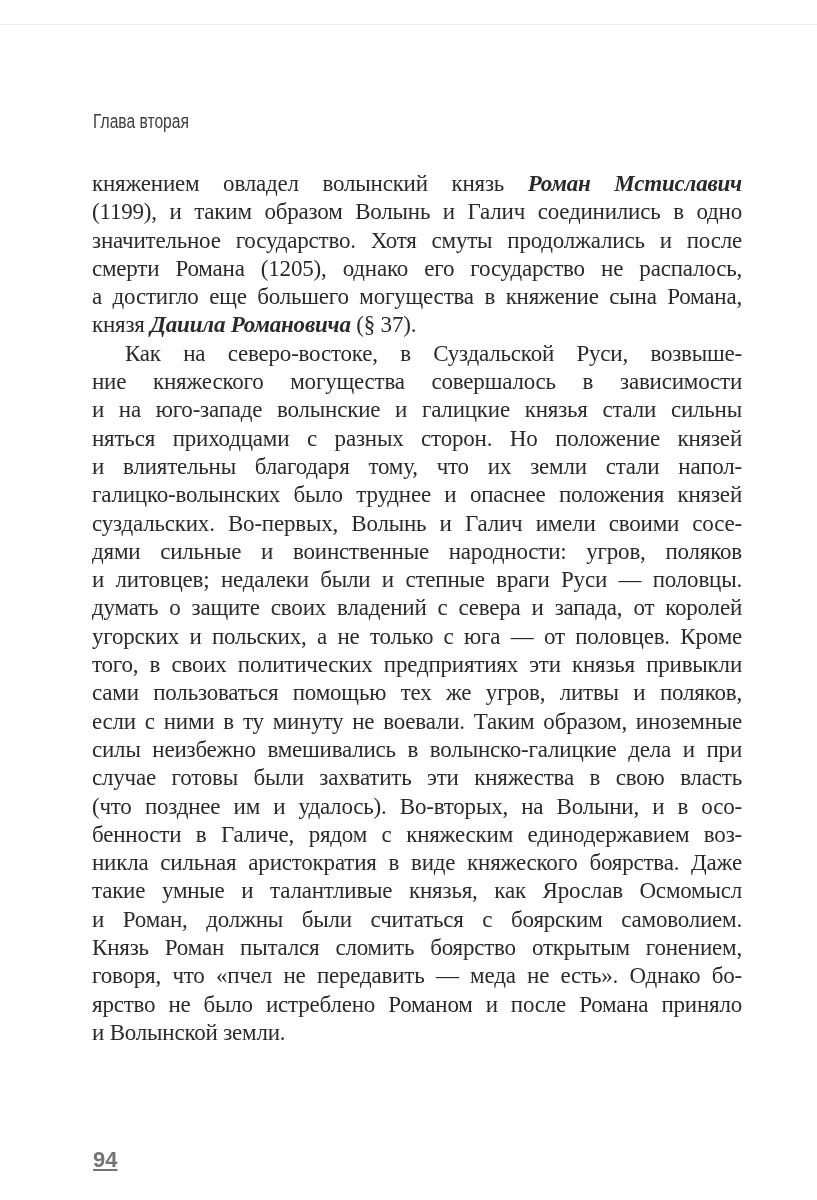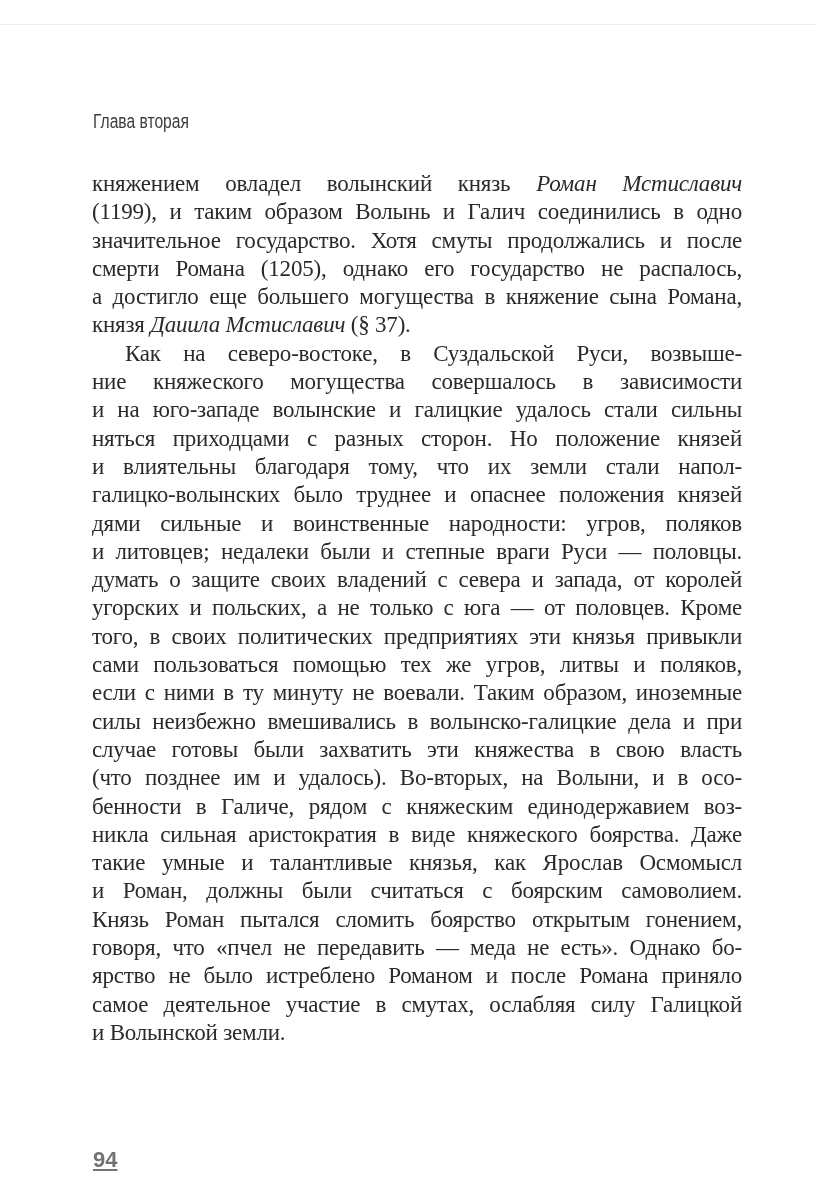--- a/index.html
+++ b/index.html
@@ -46,20 +46,21 @@
     text-align-last: justify;
   }
   .line.last {
     text-align-last: left;
   }
   .line.indent {
     padding-left: 33px;
   }
   .italic {
     font-style: italic;
+    font-weight: bold;
   }
   .page-number {
     position: absolute;
     left: 93px;
     top: 1122px;
     font-family: "Liberation Sans", "DejaVu Sans", sans-serif;
     font-size: 22px;
     font-weight: 700;
     color: #737373;
     text-decoration: underline;
@@ -70,42 +71,42 @@
 
 <div class="page">
   <div class="running-header">Глава вторая</div>
 
   <div class="text-column">
       <div class="line"><span>княжением овладел волынский князь </span><span class="italic">Роман Мстиславич</span></div>
       <div class="line"><span>(1199), и таким образом Волынь и Галич соединились в одно</span></div>
       <div class="line"><span>значительное государство. Хотя смуты продолжались и после</span></div>
       <div class="line"><span>смерти Романа (1205), однако его государство не распалось,</span></div>
       <div class="line"><span>а достигло еще большего могущества в княжение сына Романа,</span></div>
-      <div class="line last"><span>князя </span><span class="italic">Даиила Мстиславич</span><span> (§ 37).</span></div>
+      <div class="line last"><span>князя </span><span class="italic">Даиила Романовича</span><span> (§ 37).</span></div>
       <div class="line indent"><span>Как на северо-востоке, в Суздальской Руси, возвыше-</span></div>
       <div class="line"><span>ние княжеского могущества совершалось в зависимости</span></div>
-      <div class="line"><span>и на юго-западе волынские и галицкие удалось стали сильны</span></div>
+      <div class="line"><span>и на юго-западе волынские и галицкие князья стали сильны</span></div>
       <div class="line"><span>няться приходцами с разных сторон. Но положение князей</span></div>
       <div class="line"><span>и влиятельны благодаря тому, что их земли стали напол-</span></div>
       <div class="line"><span>галицко-волынских было труднее и опаснее положения князей</span></div>
+      <div class="line"><span>суздальских. Во-первых, Волынь и Галич имели своими сосе-</span></div>
       <div class="line"><span>дями сильные и воинственные народности: угров, поляков</span></div>
       <div class="line"><span>и литовцев; недалеки были и степные враги Руси — половцы.</span></div>
       <div class="line"><span>думать о защите своих владений с севера и запада, от королей</span></div>
       <div class="line"><span>угорских и польских, а не только с юга — от половцев. Кроме</span></div>
       <div class="line"><span>того, в своих политических предприятиях эти князья привыкли</span></div>
       <div class="line"><span>сами пользоваться помощью тех же угров, литвы и поляков,</span></div>
       <div class="line"><span>если с ними в ту минуту не воевали. Таким образом, иноземные</span></div>
       <div class="line"><span>силы неизбежно вмешивались в волынско-галицкие дела и при</span></div>
       <div class="line"><span>случае готовы были захватить эти княжества в свою власть</span></div>
       <div class="line"><span>(что позднее им и удалось). Во-вторых, на Волыни, и в осо-</span></div>
       <div class="line"><span>бенности в Галиче, рядом с княжеским единодержавием воз-</span></div>
       <div class="line"><span>никла сильная аристократия в виде княжеского боярства. Даже</span></div>
       <div class="line"><span>такие умные и талантливые князья, как Ярослав Осмомысл</span></div>
       <div class="line"><span>и Роман, должны были считаться с боярским самоволием.</span></div>
       <div class="line"><span>Князь Роман пытался сломить боярство открытым гонением,</span></div>
       <div class="line"><span>говоря, что «пчел не передавить — меда не есть». Однако бо-</span></div>
       <div class="line"><span>ярство не было истреблено Романом и после Романа приняло</span></div>
-      <div class="line"><span>самое деятельное участие в смутах, ослабляя силу Галицкой</span></div>
       <div class="line last"><span>и Волынской земли.</span></div>
     </div>
 
   <div class="page-number">94</div>
 </div>
 
 </body></html>

